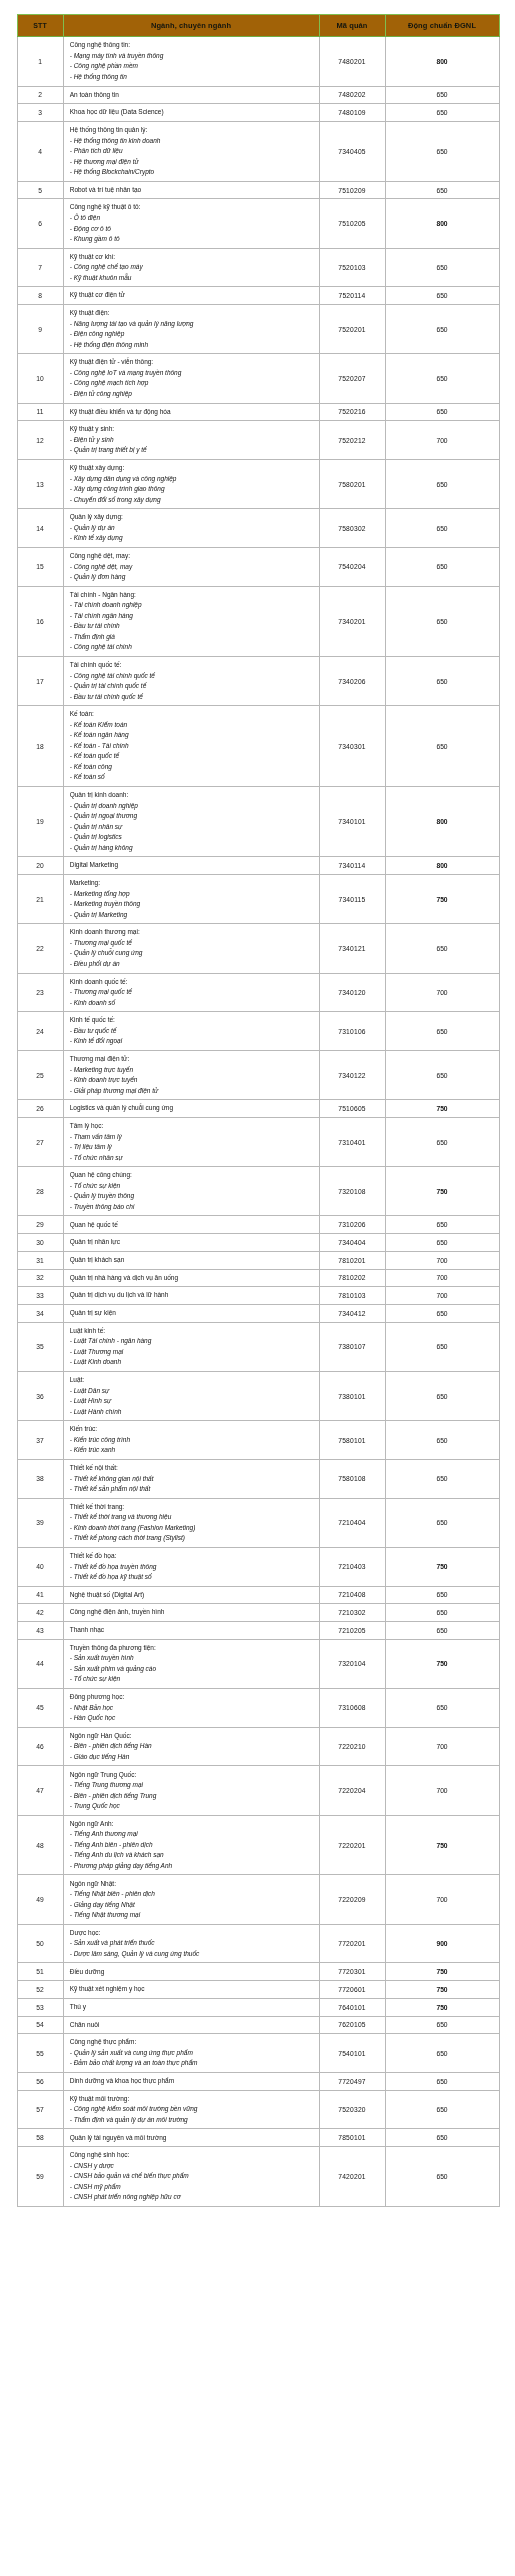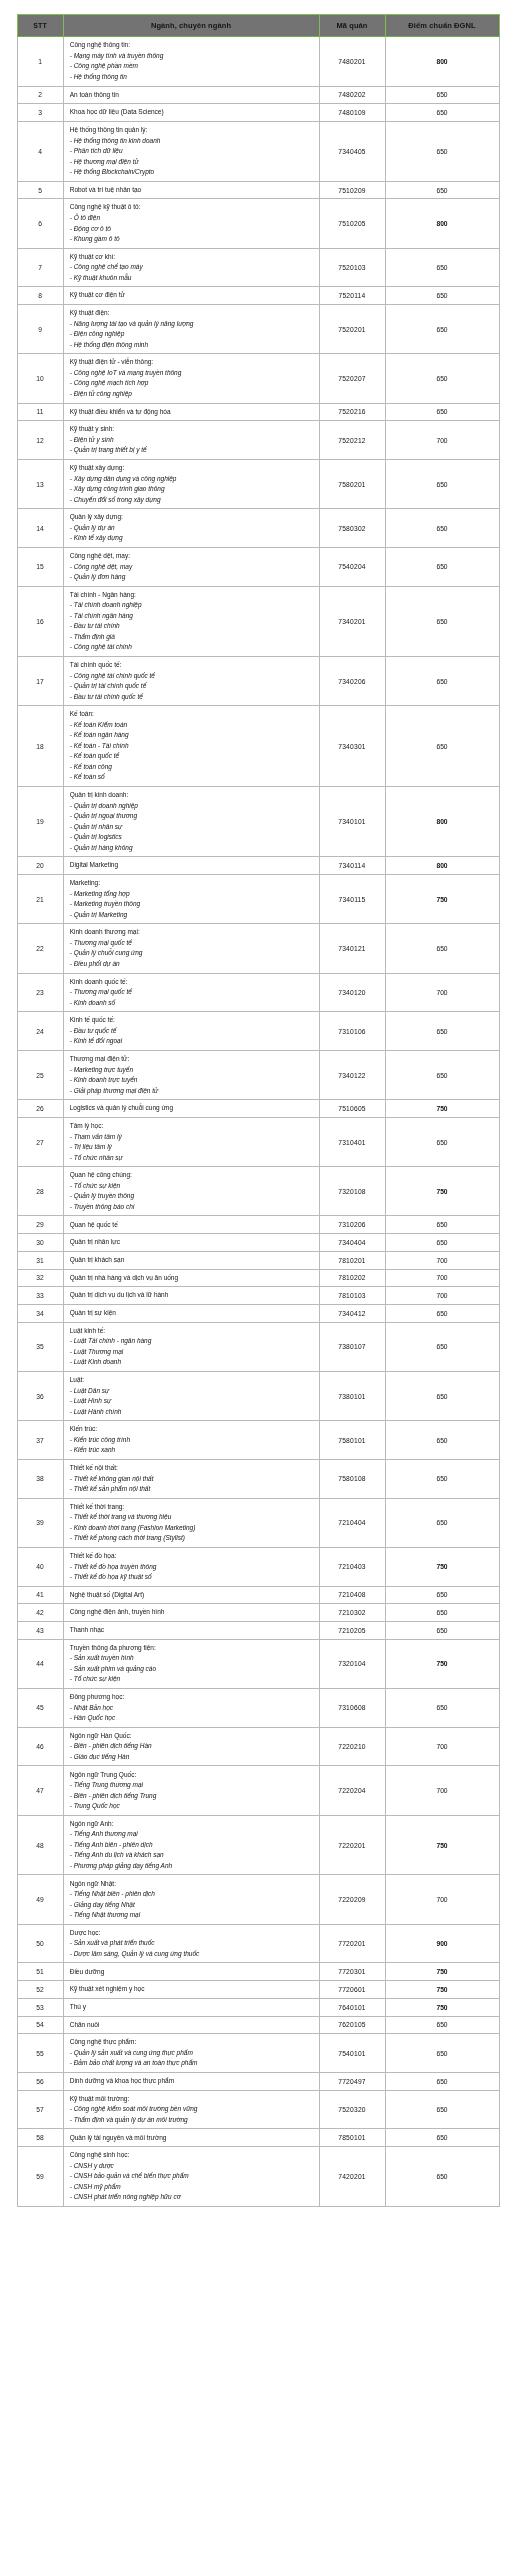--- a/index.html
+++ b/index.html
@@ -22,21 +22,21 @@
     border-collapse: collapse;
     width: 482px;
     table-layout: fixed;
   }
   table.score-table col.c-stt   { width: 46px; }
   table.score-table col.c-name  { width: 256px; }
   table.score-table col.c-code  { width: 66px; }
   table.score-table col.c-score { width: 114px; }
 
   thead th {
-    background: #737373;
+    background: #a16207;
     color: #14160f;
     font-weight: bold;
     font-size: 7.5px;
     text-align: center;
     vertical-align: middle;
     padding: 5.7px 2.1px 6.2px 2.1px;
     border: 0.5px solid #7fbf50;
     border-bottom: 0.5px solid #6fae44;
     letter-spacing: 0.1px;
   }
@@ -93,21 +93,21 @@
       <col class="c-stt">
         <col class="c-name">
         <col class="c-code">
         <col class="c-score">
     </colgroup>
     <thead>
       <tr>
         <th class="h-stt">STT</th>
         <th>Ngành, chuyên ngành</th>
         <th>Mã quản</th>
-        <th>Điểm chuẩn ĐGNL</th>
+        <th>Động chuẩn ĐGNL</th>
       </tr>
     </thead>
     <tbody id="tbody">
         <tr>
           <td class="stt">1</td>
           <td class="name">
             <span class="grp-title">Công nghệ thông tin:</span>
             <span class="sub">- Mạng máy tính và truyền thông</span>
             <span class="sub">- Công nghệ phần mềm</span>
             <span class="sub">- Hệ thống thông tin</span>

